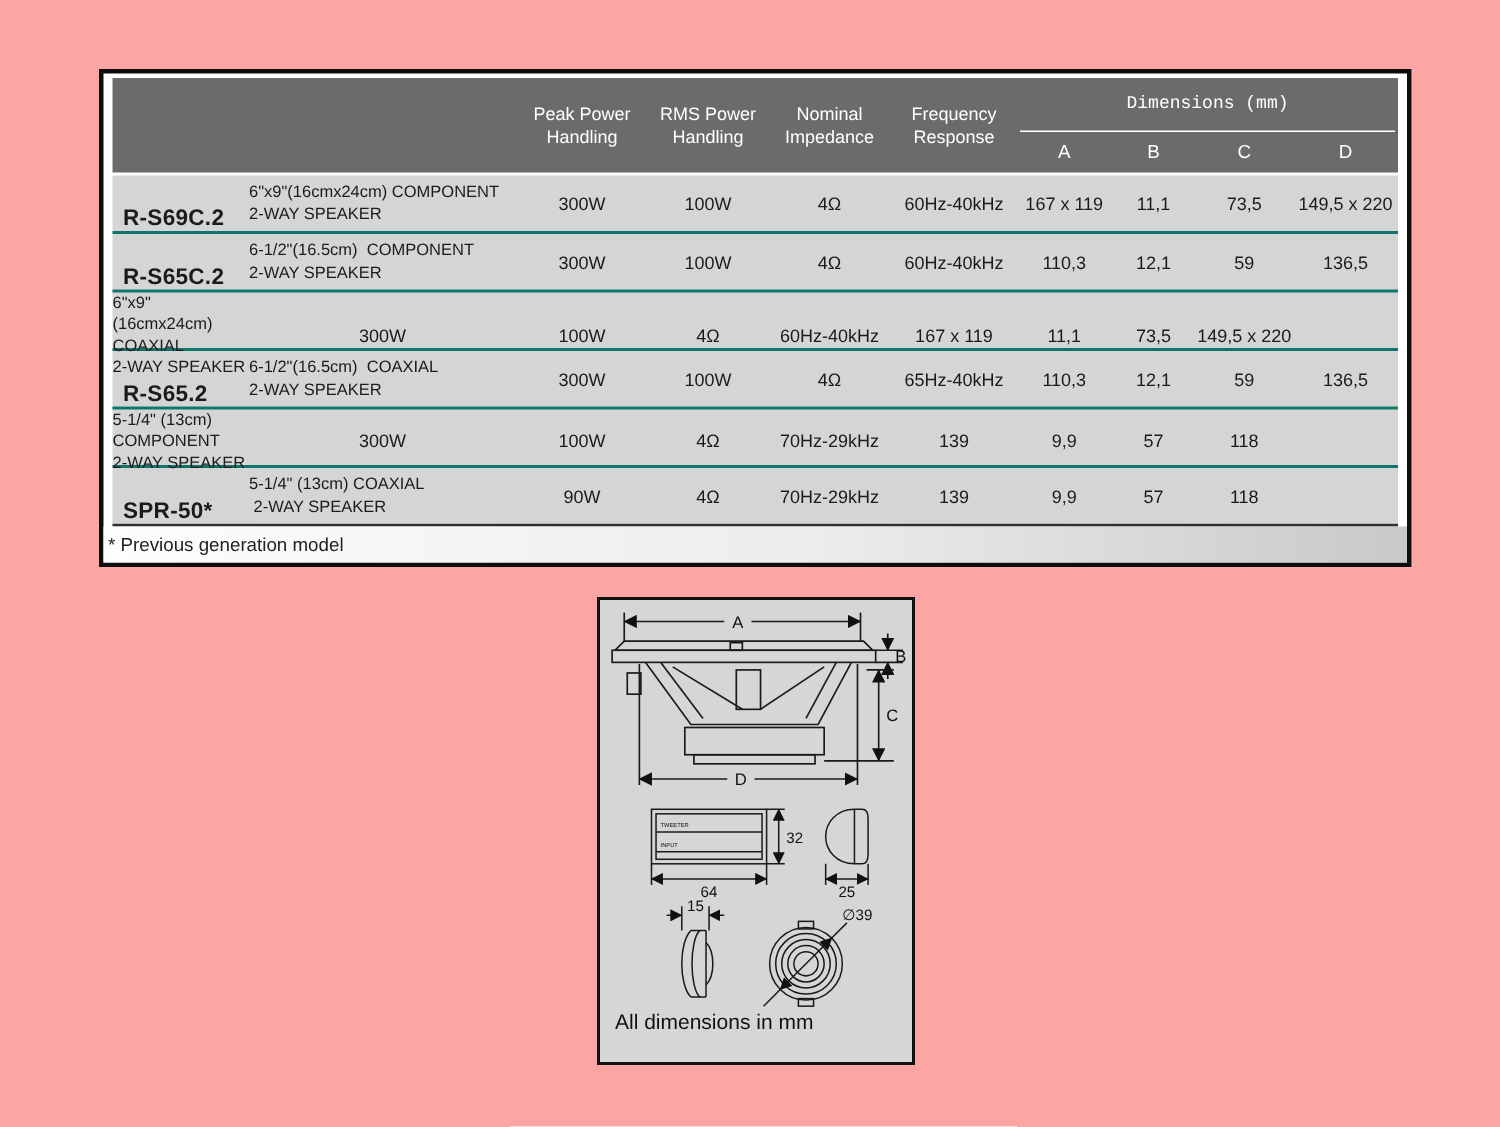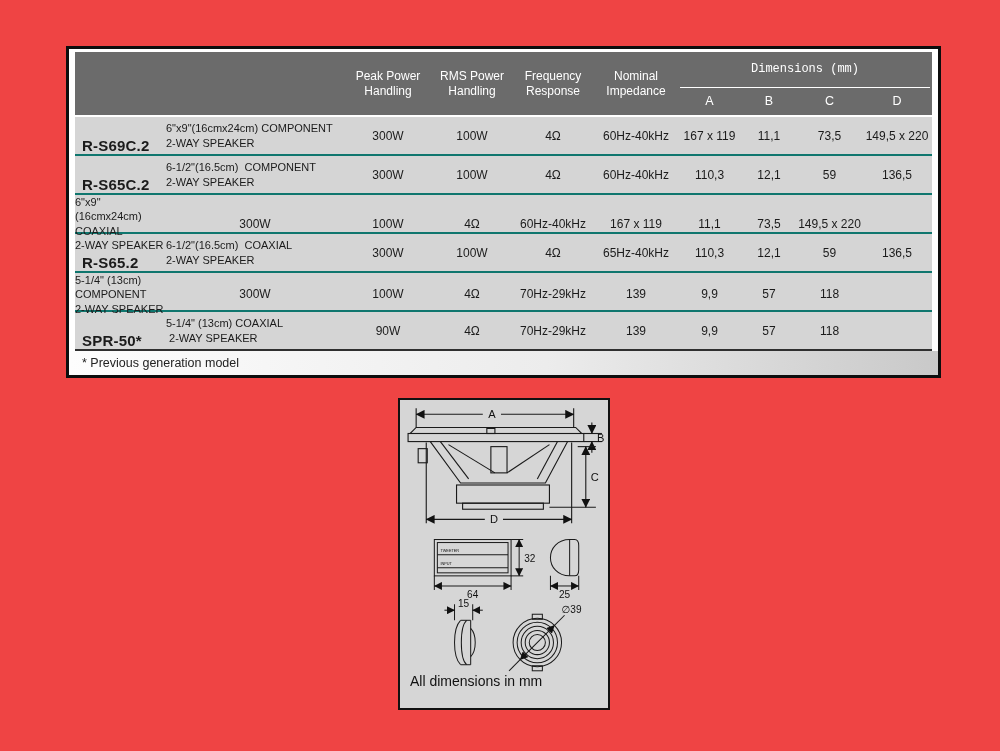--- a/index.html
+++ b/index.html
@@ -1,16 +1,16 @@
 <!DOCTYPE html>
 <html><head>
 <meta charset="utf-8">
 <style>
   html,body{margin:0;padding:0;background:#fff;}
-  .page{position:relative;width:1000px;height:751px;background:#ef4444;overflow:hidden;
+  .page{position:relative;width:1000px;height:751px;background:#fca5a5;overflow:hidden;
         font-family:"Liberation Sans",sans-serif;color:#1b1b1b;}
 
   
   .spec-table{position:absolute;left:66px;top:46px;width:869px;border:3px solid #0d0d0d;background:#fff;}
   .table-content{margin:3px 6px 0 6px;}
   .grid{display:grid;grid-template-columns:91px 178px 88px 80px 82px 84px 63px 56px 65px 1fr;}
 
   .thead{background:#6b6b6b;color:#fff;height:63px;grid-template-rows:36px 27px;margin-bottom:2px;}
   .hcell{display:flex;align-items:center;justify-content:center;text-align:center;
          font-size:12px;line-height:1.25;white-space:pre-line;}
@@ -19,21 +19,21 @@
   .h-dims{grid-column:7/11;grid-row:1;border-bottom:1.5px solid #fff;margin:0 2px;font-family:Liberation Mono, monospace;}
   .h-sub{grid-row:2;font-size:12.5px;}
 
   .tbody{border-bottom:2px solid #2f2f2f;}
   .trow{background:#d5d5d5;height:37px;}
   .trow + .trow{border-top:2px solid #0f766e;}
   .cell{display:flex;align-items:center;justify-content:center;font-size:12px;color:#1b1b1b;}
   .cell.model{justify-content:flex-start;padding-left:7px;font-weight:bold;font-size:15px;letter-spacing:.2px;margin-top:20px;}
   .cell.desc{justify-content:flex-start;font-size:11px;line-height:1.3;white-space:pre-wrap;}
 
-  .footnote{height:24px;display:flex;align-items:center;padding-left:13px;font-size:12.5px;color:#222;
+  .footnote{height:24px;display:flex;align-items:center;padding-left:3px;font-size:12.5px;color:#222;
             background:linear-gradient(90deg,#fdfdfd 0%,#ececec 55%,#c9c9c9 100%);margin:0 -6px;}
 
   
   .diagram{position:absolute;left:398px;top:398px;width:208px;height:308px;border:2px solid #111;background:#d6d6d6;}
   .diagram svg{display:block;width:208px;height:275px;}
   .diagram .caption{position:absolute;left:10px;bottom:19px;font-size:14px;color:#111;}
   svg text{font-family:"Liberation Sans",sans-serif;fill:#111;stroke:none;}
 </style>
 </head>
 <body>
@@ -42,24 +42,24 @@
 
   <section class="spec-table">
     <div class="table-content">
 
       <div class="grid thead">
         <div class="hcell h-corner"></div>
         <div class="hcell h-span">Peak Power
 Handling</div>
         <div class="hcell h-span">RMS Power
 Handling</div>
+        <div class="hcell h-span">Nominal
+Impedance</div>
         <div class="hcell h-span">Frequency
 Response</div>
-        <div class="hcell h-span">Nominal
-Impedance</div>
         <div class="hcell h-dims">Dimensions (mm)</div>
         <div class="hcell h-sub">A</div>
         <div class="hcell h-sub">B</div>
         <div class="hcell h-sub">C</div>
         <div class="hcell h-sub">D</div>
       </div>
 
       <div class="tbody">
     <div class="grid trow">
       <div class="cell model">R-S69C.2</div>

